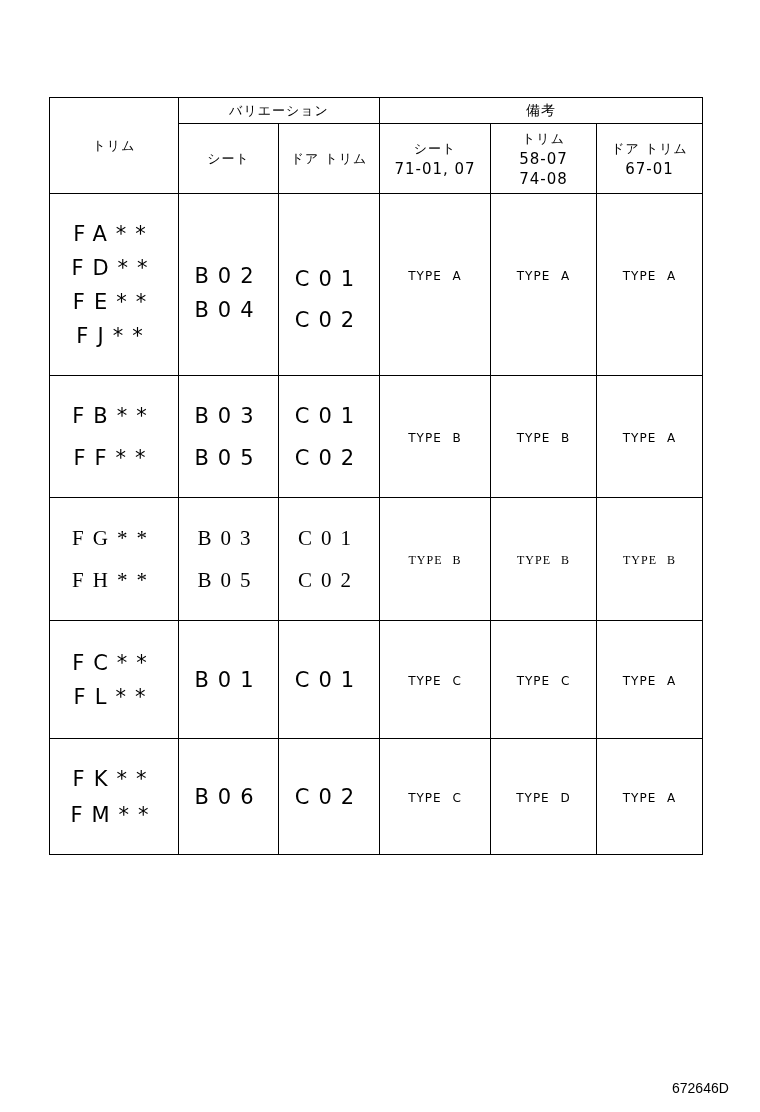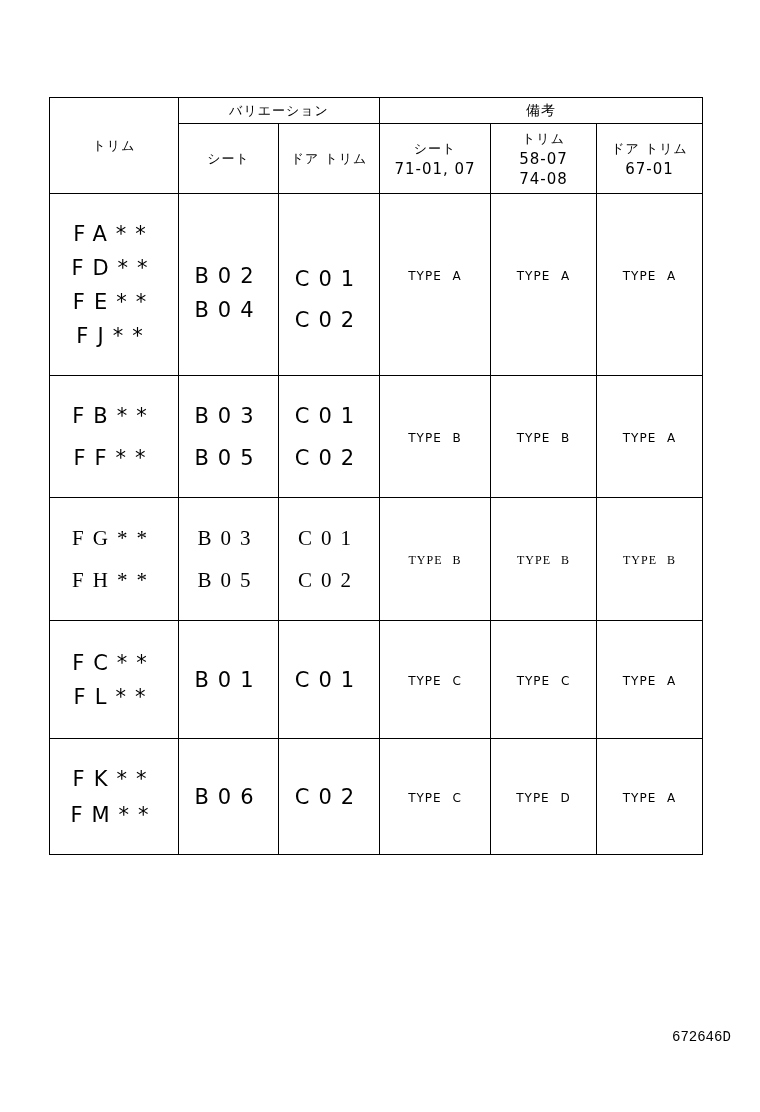--- a/index.html
+++ b/index.html
@@ -18,21 +18,21 @@
   .r5 td { height: 115px; }
   .stack { display: flex; flex-direction: column; align-items: center; justify-content: center; }
   .code { letter-spacing: 9px; font-size: 21px; line-height: 34px; white-space: nowrap; }
   .r1 .trim .code { line-height: 34px; }
   .r2 .code, .r3 .code { line-height: 42px; }
   .r4 .code { line-height: 34px; }
   .r5 .code { line-height: 36px; }
   .type { font-size: 12px; letter-spacing: 1px; word-spacing: 6px; white-space: nowrap; }
   .jp { font-size: 13px; letter-spacing: 1px; }
   .num { font-size: 15px; letter-spacing: 1px; }
-  .figid { position: absolute; left: 672px; top: 1029px; font-family: Liberation Mono, monospace;
+  .figid { position: absolute; left: 672px; top: 1080px; font-family: Liberation Sans, sans-serif;
            font-size: 14px; letter-spacing: 0px; }
 </style>
 </head>
 <body>
 
 <table class="tbl">
   <colgroup>
     <col style="width:129px">
       <col style="width:100px">
       <col style="width:101px">

